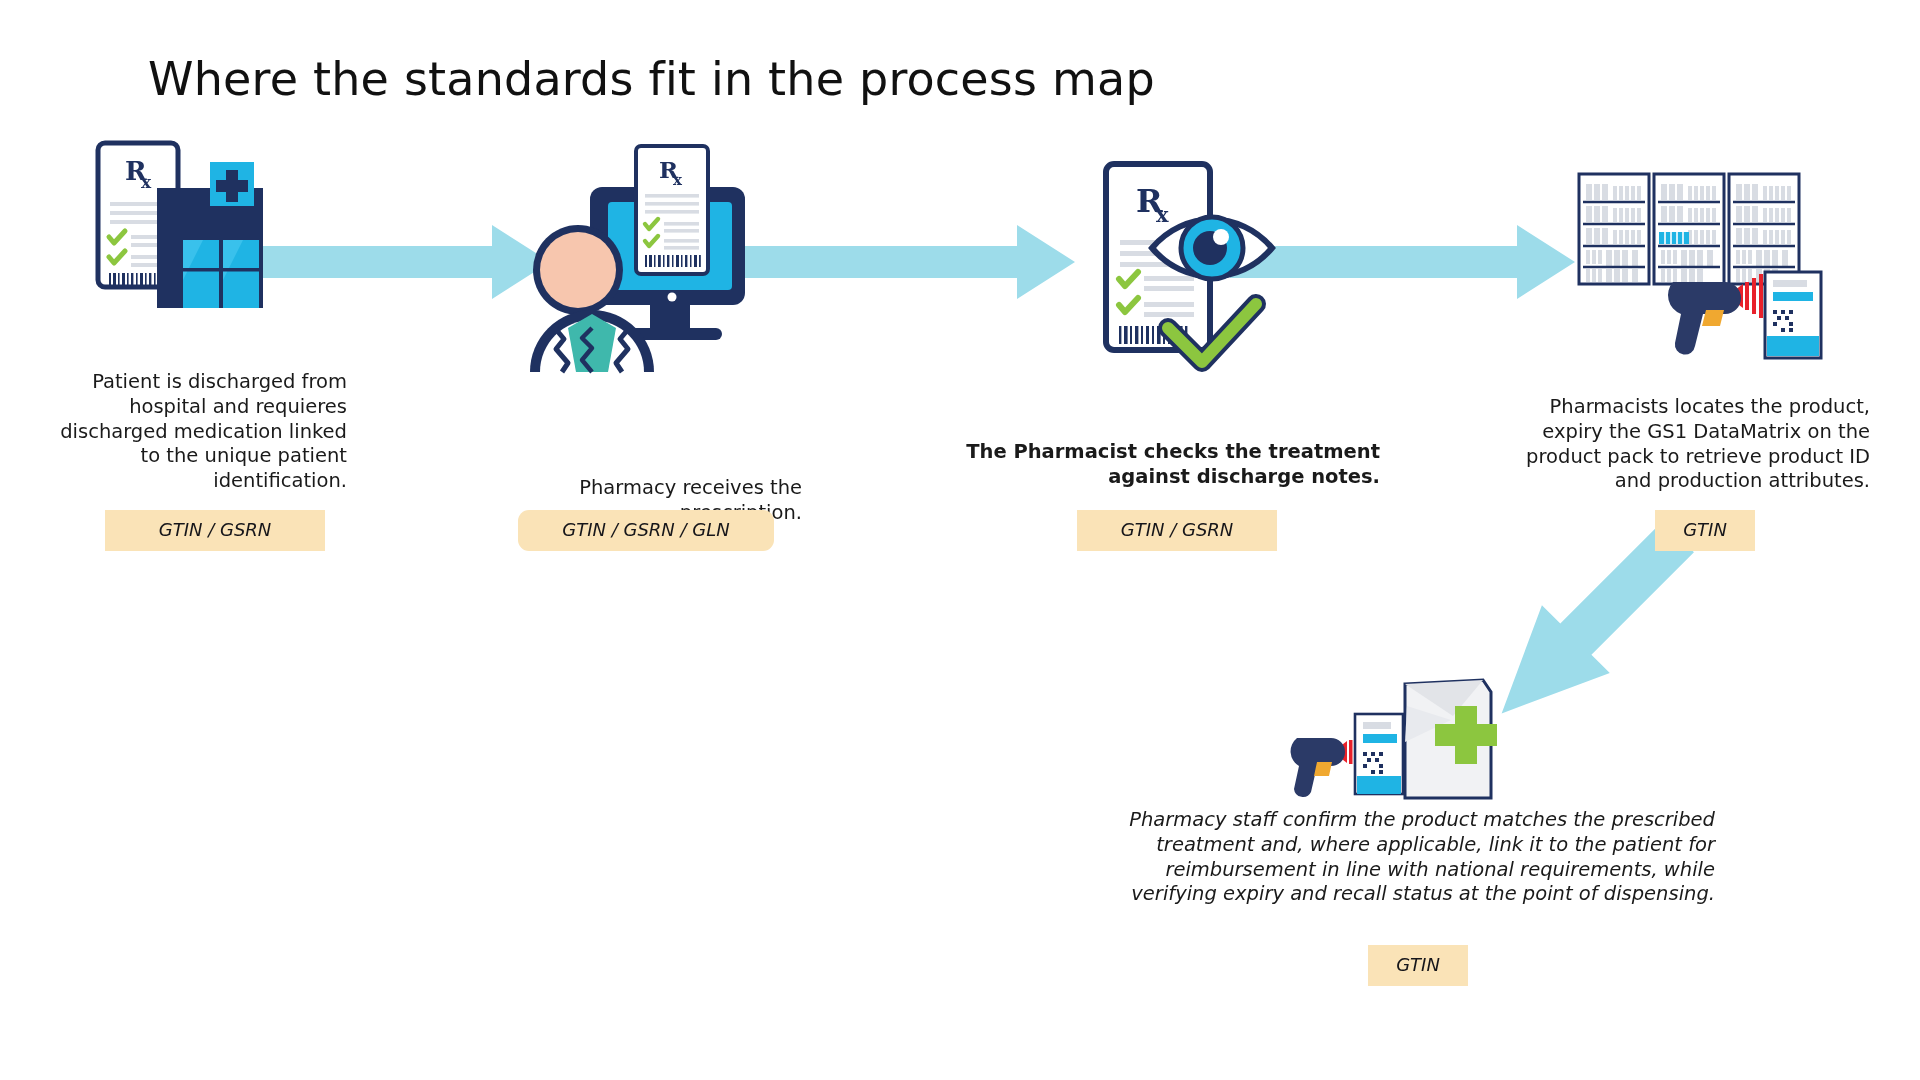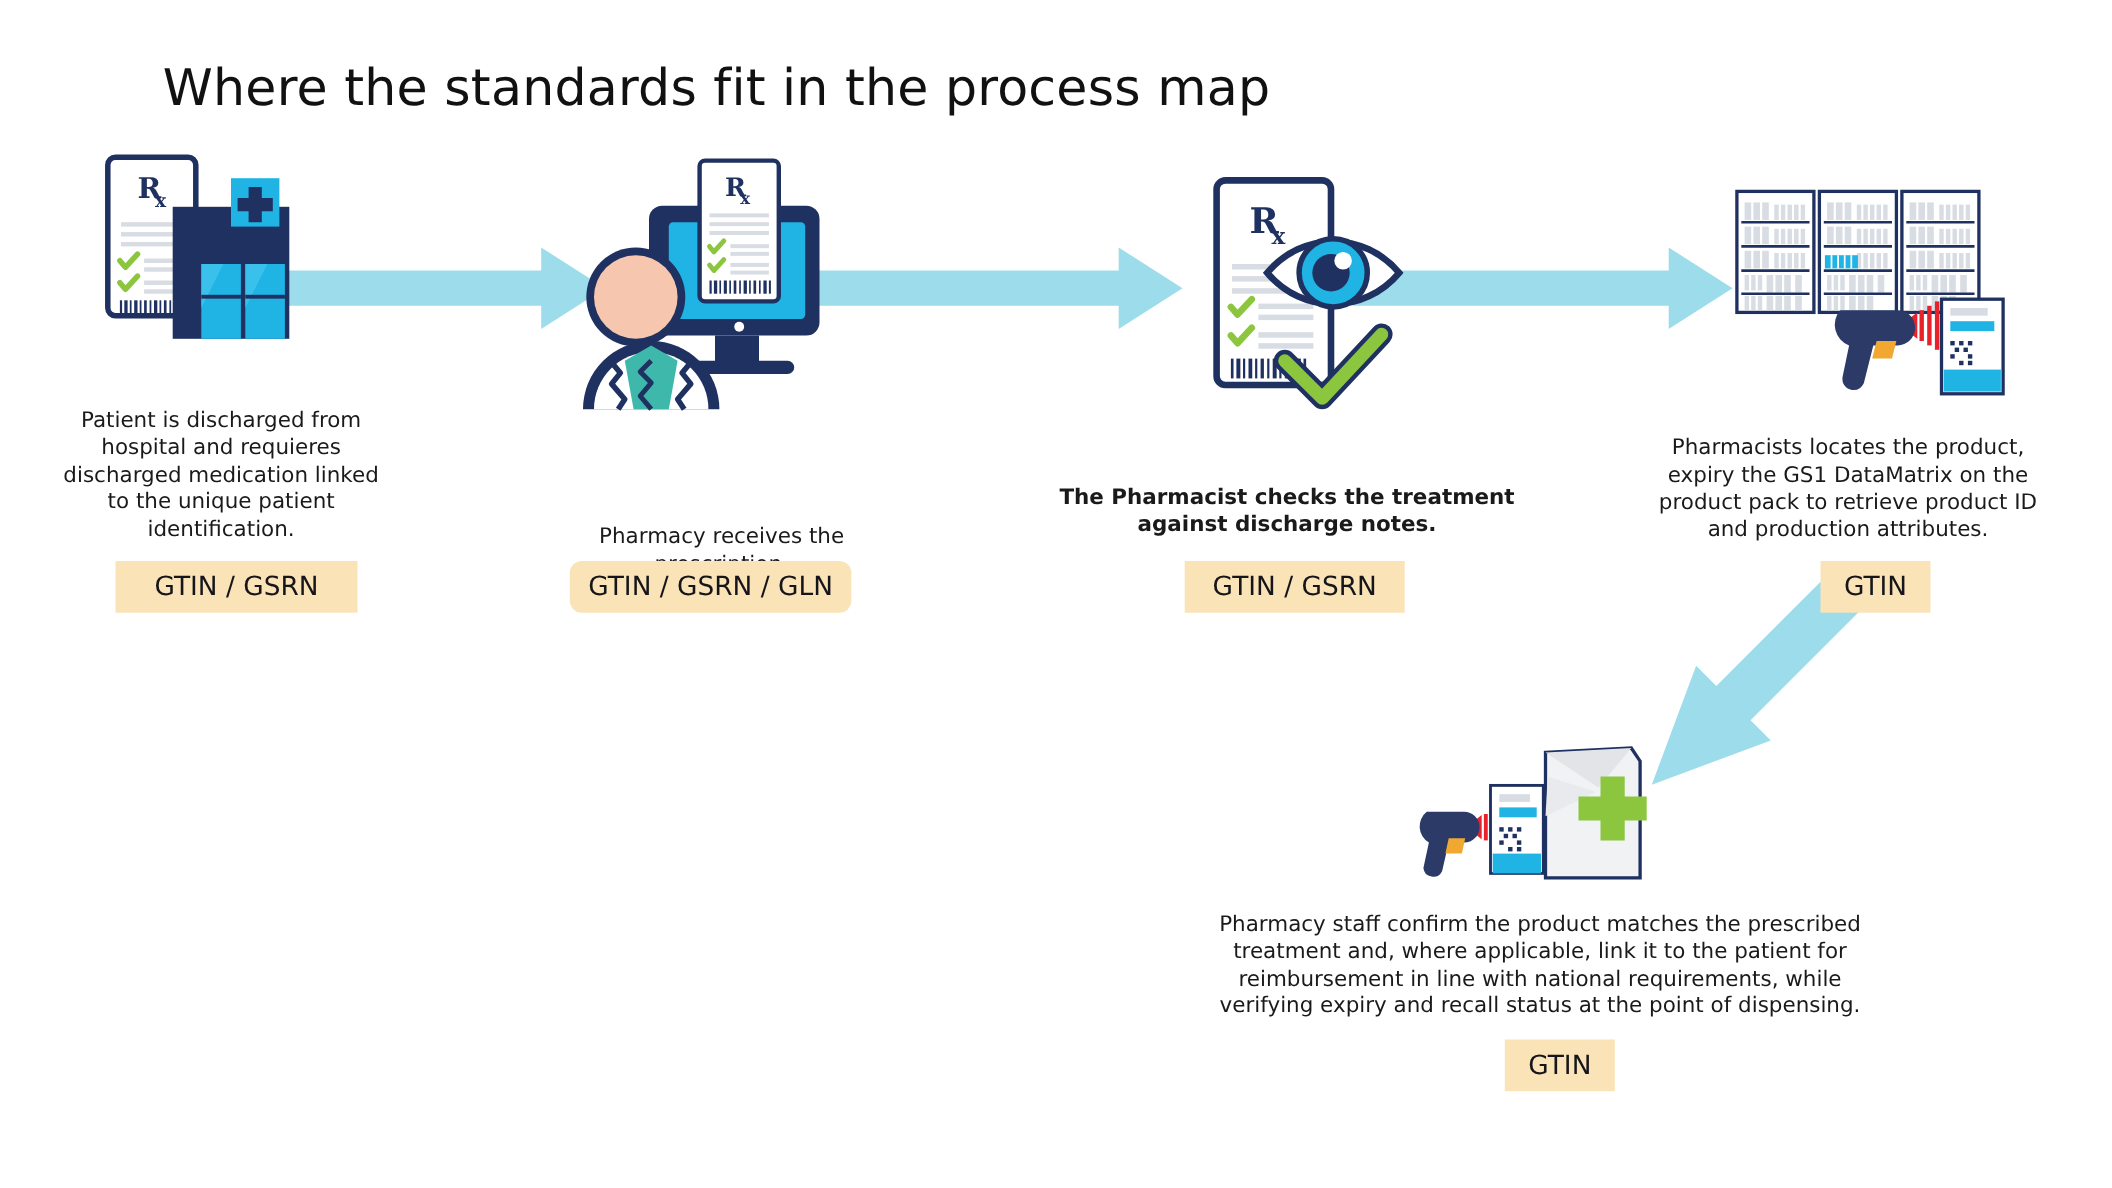--- a/index.html
+++ b/index.html
@@ -32,34 +32,35 @@
     white-space: nowrap;
   }
   .step {
     position: absolute;
   }
   .art {
     position: absolute;
   }
   .caption {
     position: absolute;
-    text-align: center;
+    text-align: right;
     font-size: 19.5px;
     line-height: 24.8px;
     color: #1a1a1a;
   }
   .badge {
     position: absolute;
     background: #fae3b7;
     color: #16161a;
-    font-size: 24px;
+    font-size: 18px;
     line-height: 1;
     text-align: center;
     padding: 11px 0 12px 0;
     white-space: nowrap;
+    font-style: italic;
   }
   .arrow-h {
     position: absolute;
   }
   .arrow-d {
     position: absolute;
   }
   svg { display: block; overflow: visible; }
 </style>
 </head>
@@ -487,18 +488,18 @@
         <g fill="#e8212b">
           <path d="M38 80 l14 -11 v22 Z"></path>
           <rect x="54" y="68" width="3.5" height="24"></rect>
         </g>
 
         <path d="M2 66 h34 a14 14 0 0 1 0 28 h-14 l-6 26 a9 9 0 0 1 -17 -3 l5 -23 a17 17 0 0 1 -2 -28 Z" fill="#2b3a67"></path>
         <path d="M22 90 h15 l-3 14 h-15 Z" fill="#f0a830"></path>
       </svg>
     </div>
 
-    <div class="caption" style="left:1085px; top:828px; width:630px;">Pharmacy staff confirm the product matches the prescribed treatment and, where applicable, link it to the patient for reimbursement in line with national requirements, while verifying expiry and recall status at the point of dispensing.</div>
+    <div class="caption" style="left:1085px; top:808px; width:630px;font-style:italic;">Pharmacy staff confirm the product matches the prescribed treatment and, where applicable, link it to the patient for reimbursement in line with national requirements, while verifying expiry and recall status at the point of dispensing.</div>
 
     <div class="badge" style="left:1368px; top:945px; width:100px;">GTIN</div>
   </div>
 
 </div>
 
 </body></html>

